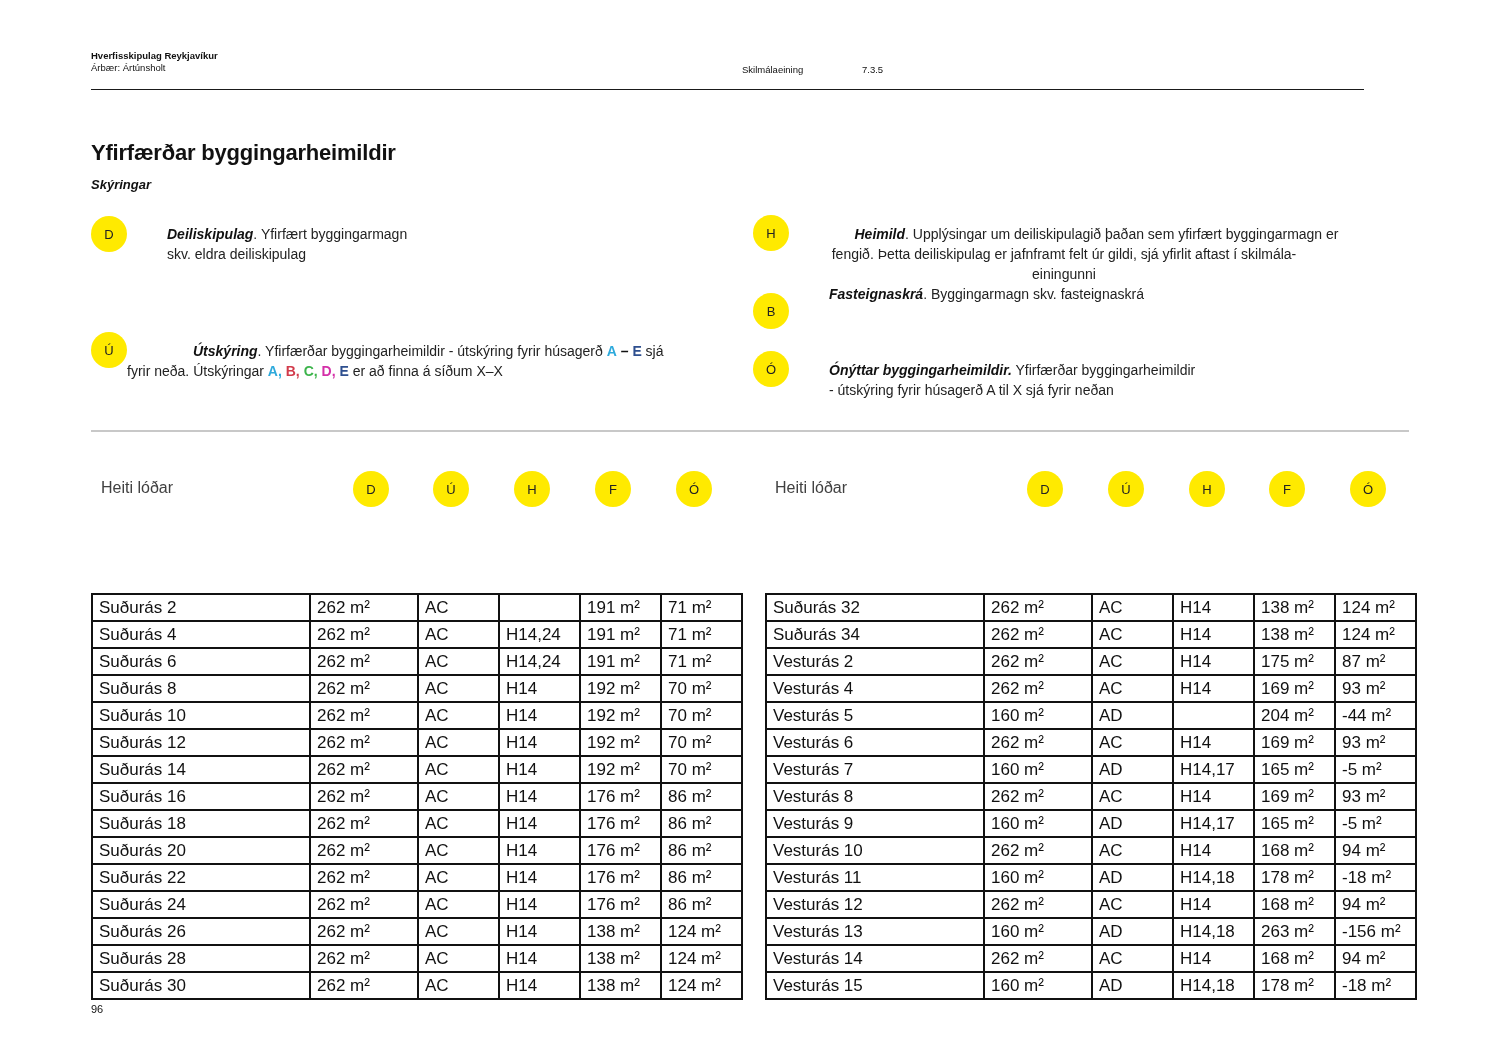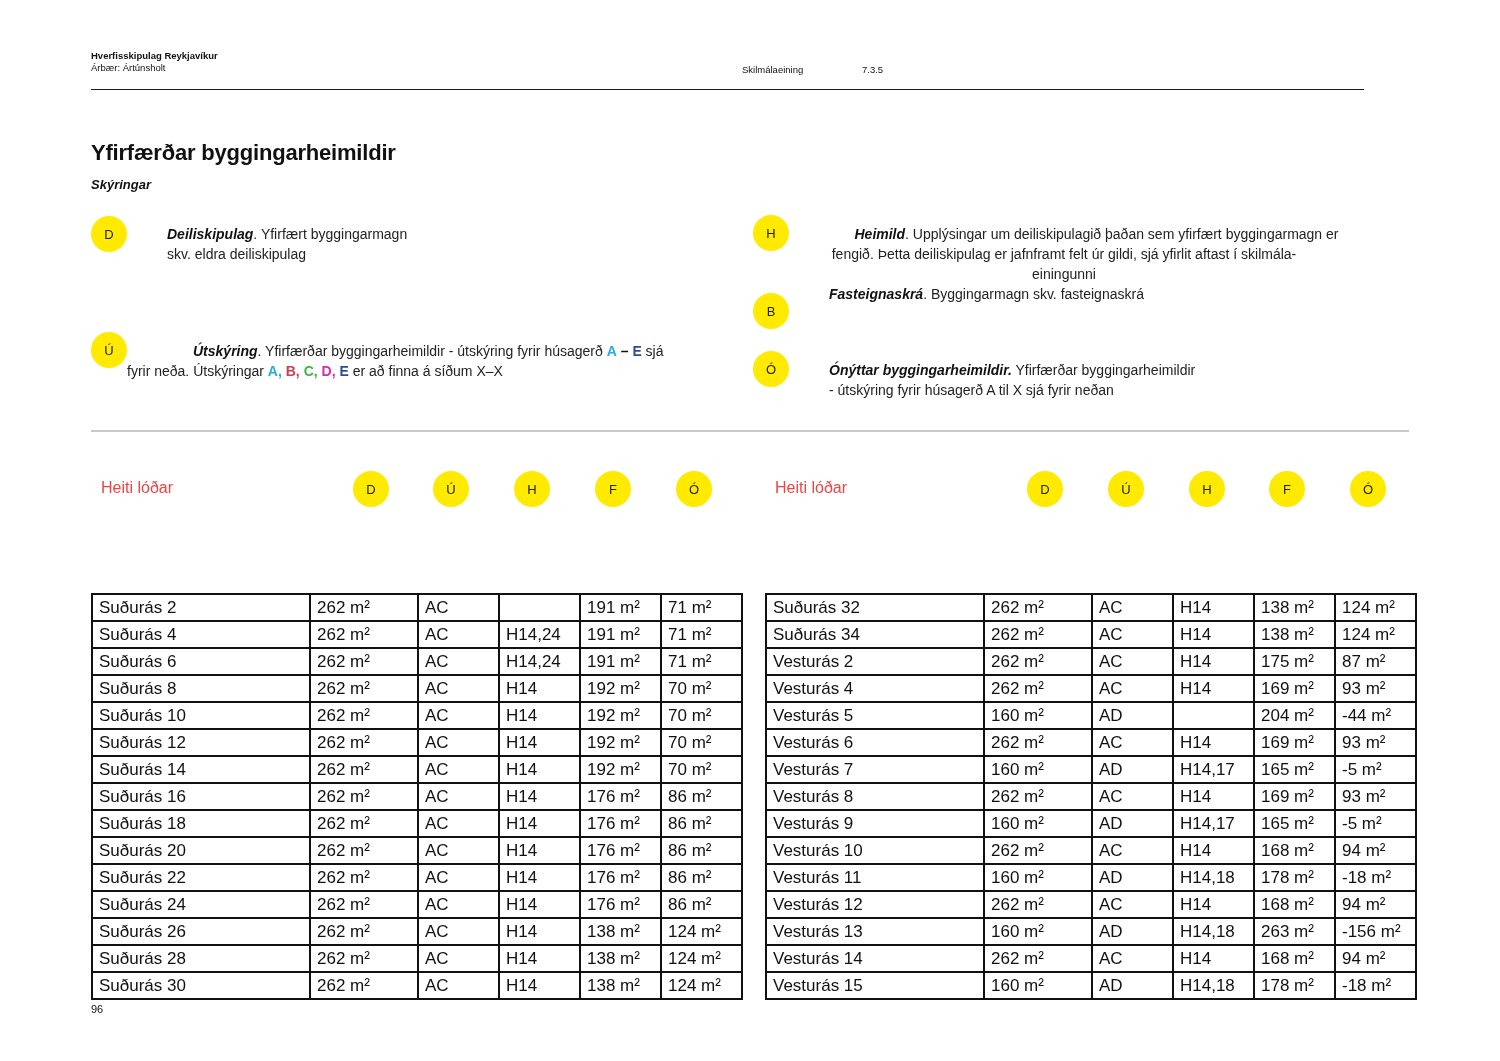--- a/index.html
+++ b/index.html
@@ -20,21 +20,21 @@
   .legend-text { position: absolute; font-size: 14px; line-height: 20px; color: #222; }
   .legend-text b { color: #111; font-style: italic; }
   .cA { color: #2eaadc; font-weight: bold; }
   .cB { color: #d23b4b; font-weight: bold; }
   .cC { color: #3cb44b; font-weight: bold; }
   .cD { color: #d42fa8; font-weight: bold; }
   .cE { color: #2e4f8f; font-weight: bold; }
 
   .sep { left: 91px; top: 430px; width: 1318px; height: 2px; background: #c8c8c8; }
 
-  .col-head { position: absolute; font-size: 16px; color: #ef4444; }
+  .col-head { position: absolute; font-size: 16px; color: #404040; }
 
   table.grid { position: absolute; border-collapse: collapse; font-size: 17px; color: #111; margin-top: 44px; }
   table.grid td { border: 2px solid #111; height: 25px; padding: 0 6px; white-space: nowrap; vertical-align: middle; }
 
   .page-num { left: 91px; top: 1003px; font-size: 11px; }
 </style>
 </head>
 <body>
 
 <div class="abs hdr-title">Hverfisskipulag Reykjavíkur</div>

